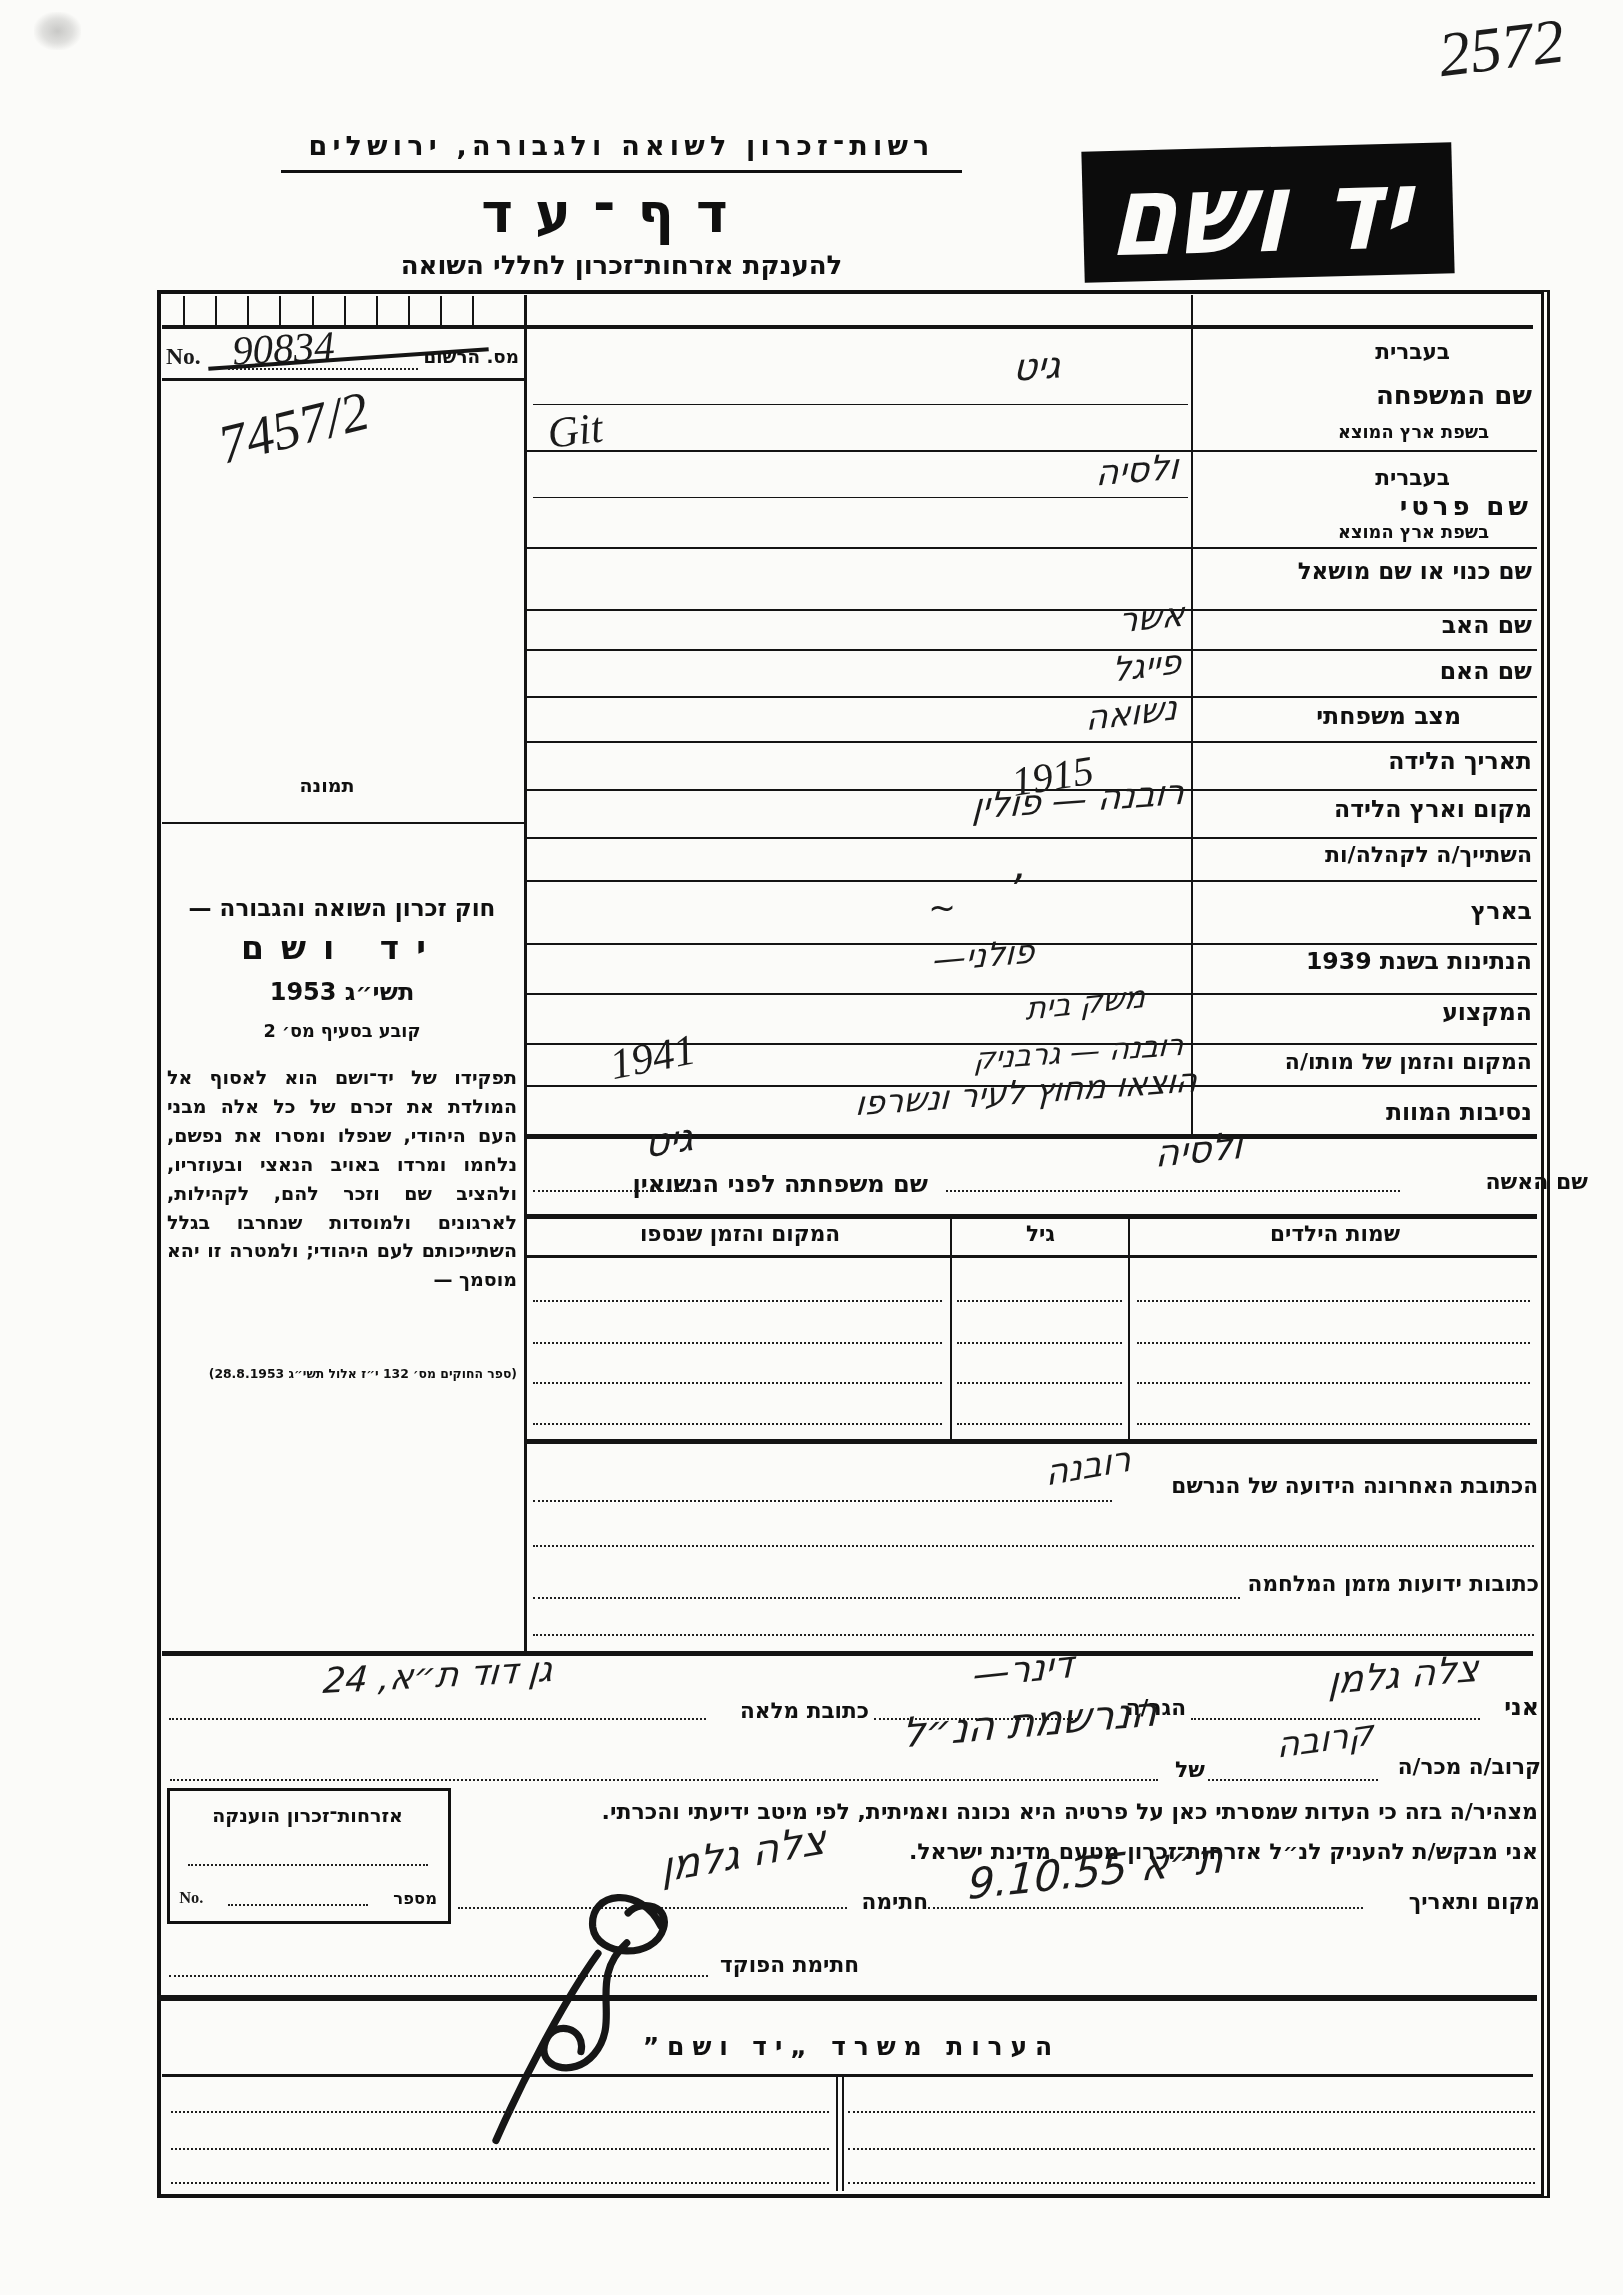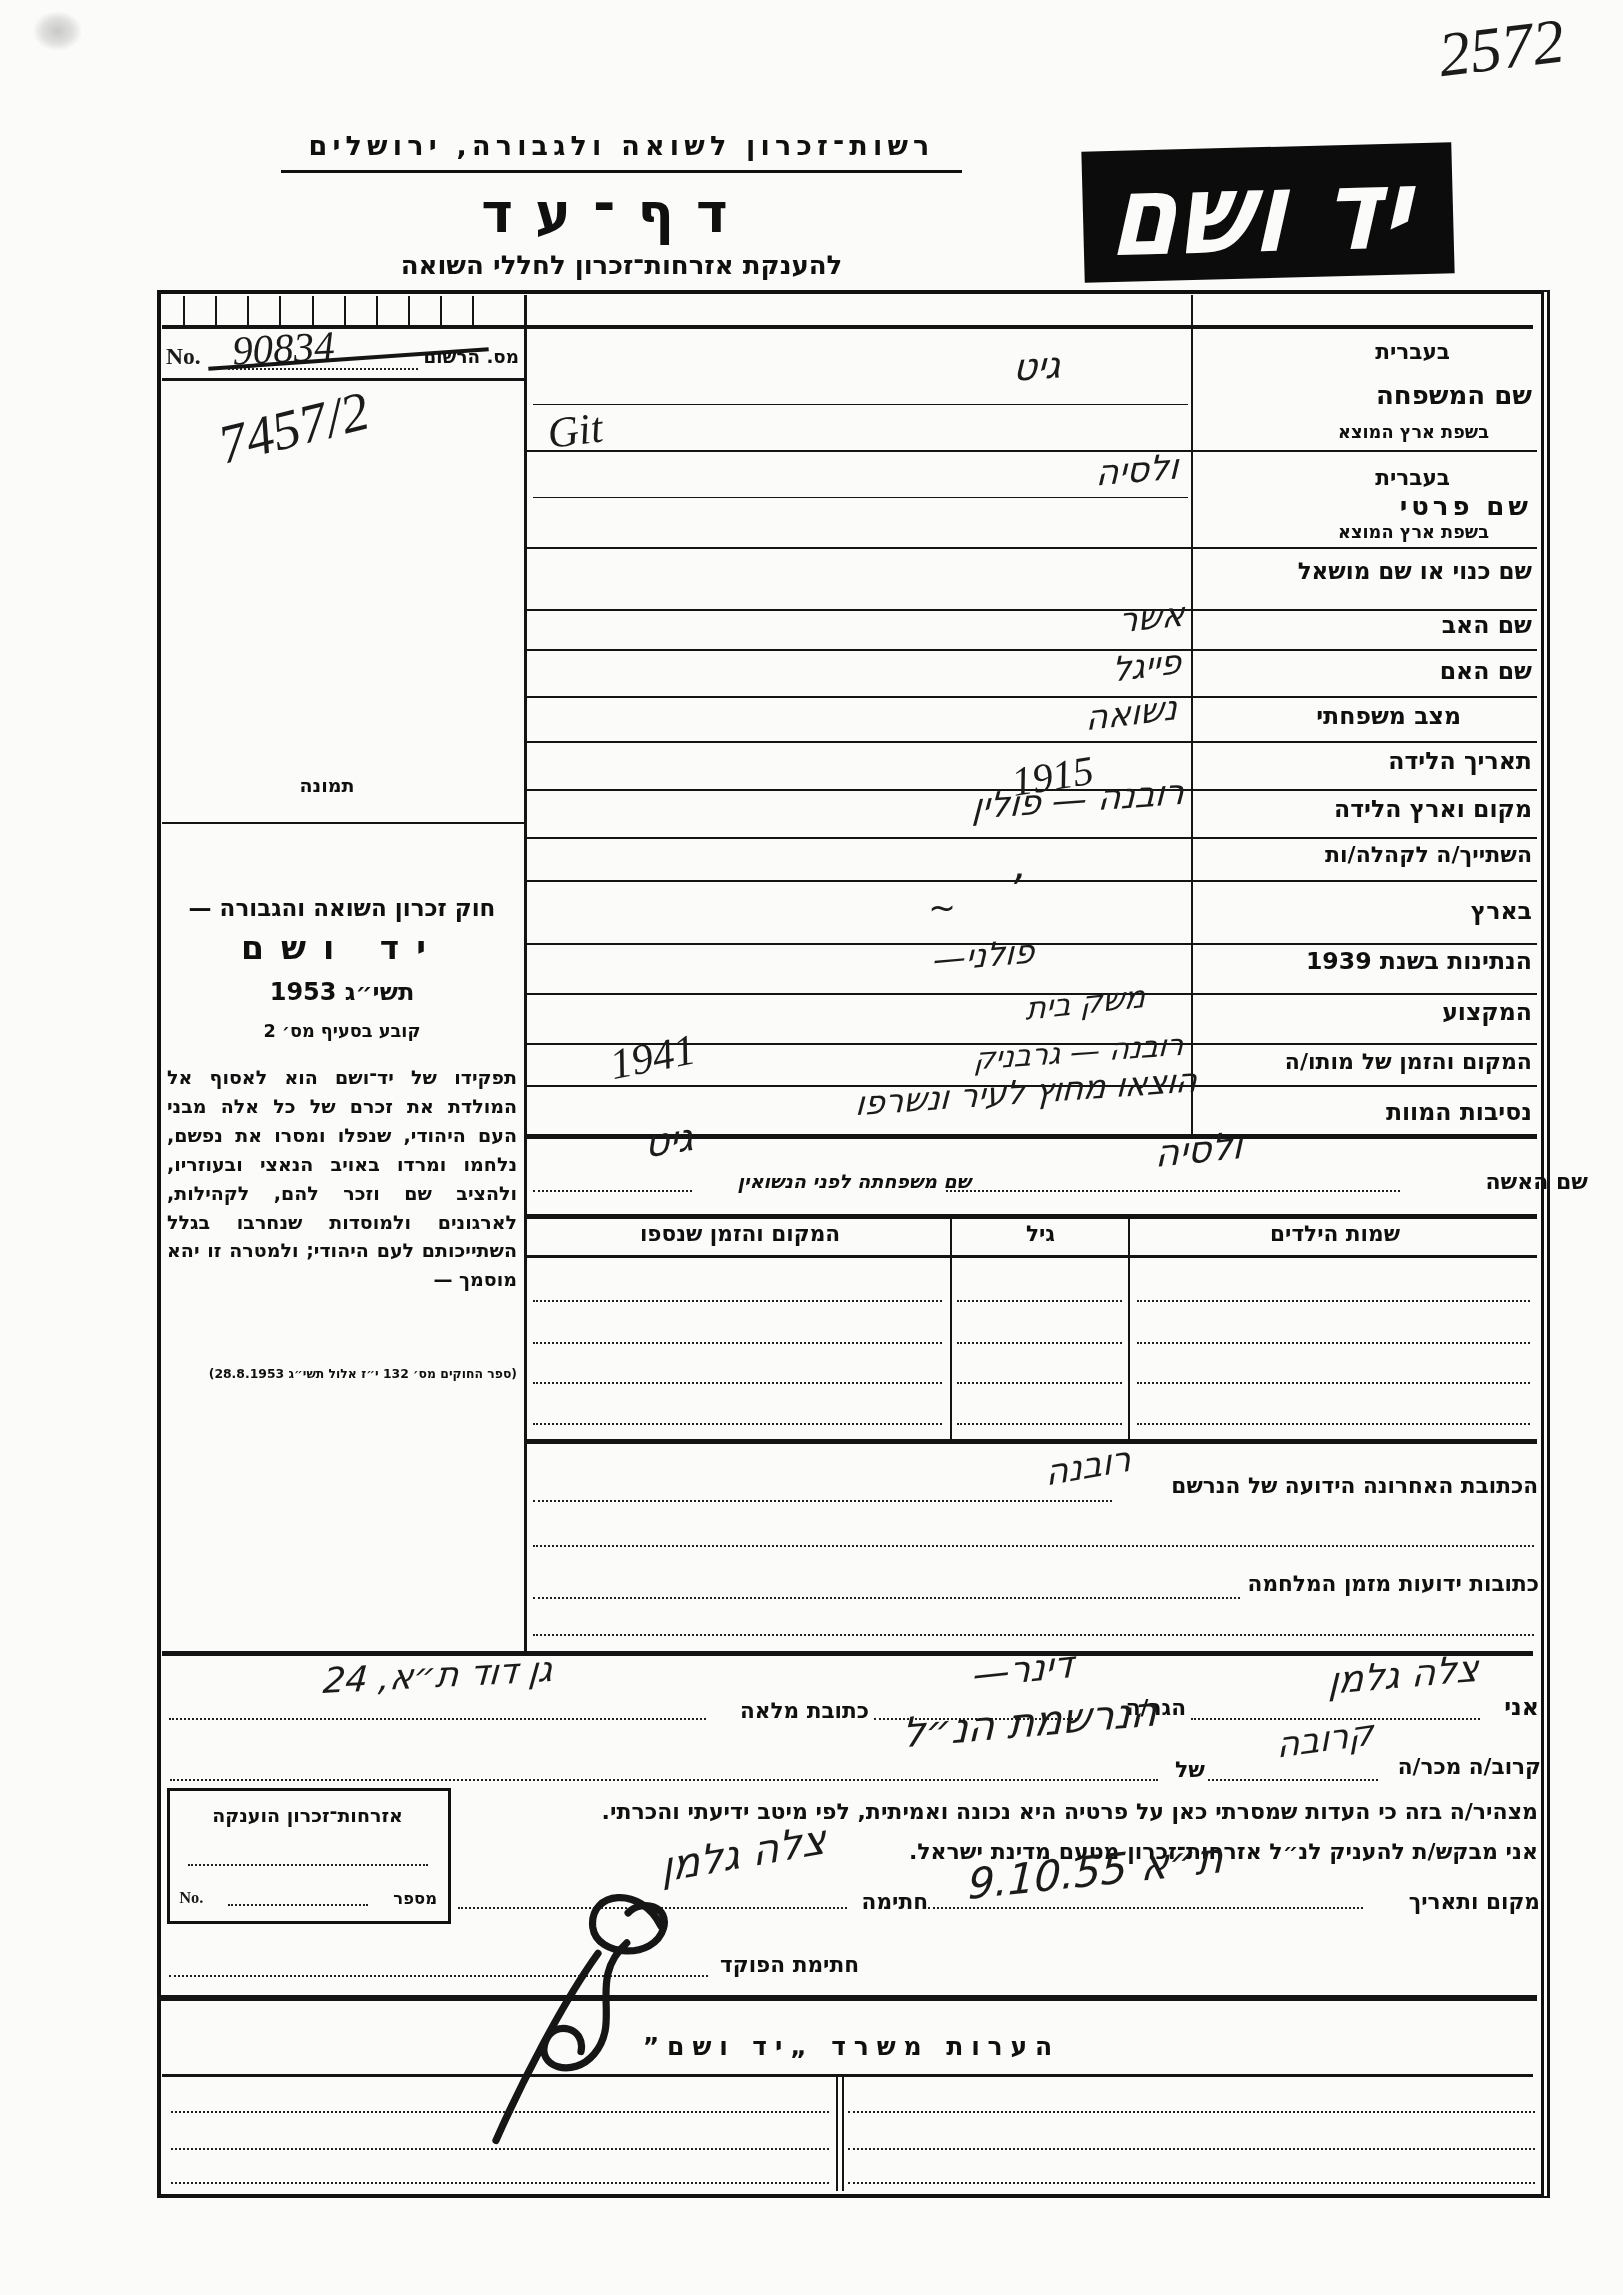--- a/index.html
+++ b/index.html
@@ -138,21 +138,21 @@
   <div class="hand" style="left:897px;top:888px;width:59px;font-size:33px;">~</div>
   <div class="hand" style="left:812px;top:941px;width:223px;font-size:33px;transform:rotate(-5deg) skewX(-8deg);">פולני—</div>
   <div class="hand" style="left:897px;top:991px;width:249px;font-size:31px;transform:rotate(-6deg) skewX(-8deg);">משק בית</div>
   <div class="hand" style="left:831px;top:1039px;width:353px;font-size:30px;transform:rotate(-4deg) skewX(-8deg);">רובנה — גרבניק</div>
   <div class="handL" style="left:609px;top:1026px;width:151px;font-size:43px;transform:rotate(-11deg);">1941</div>
   <div class="hand" style="left:661px;top:1079px;width:537px;font-size:33px;transform:rotate(-4deg) skewX(-8deg);">הוצאו מחוץ לעיר ונשרפו</div>
 
   <div class="lbl" style="left:1421px;top:1169px;width:167px;font-size:22px;">שם האשה</div>
   <div class="hand" style="left:1047px;top:1134px;width:196px;font-size:37px;transform:rotate(-6deg) skewX(-8deg);">ולסיה</div>
   <div class="dot" style="left:946px;top:1190px;width:454px;"></div>
-  <div class="lbl" style="left:722px;top:1170px;width:249px;font-size:19px;font-style:italic;">שם משפחתה לפני הנשואין</div>
+  <div class="lbl" style="left:679px;top:1170px;width:249px;font-size:24px;">שם משפחתה לפני הנשואין</div>
   <div class="hand" style="left:589px;top:1123px;width:105px;font-size:38px;transform:rotate(-9deg) skewX(-8deg);">גיט</div>
   <div class="dot" style="left:533px;top:1190px;width:159px;"></div>
   <div class="hl" style="left:524px;top:1214px;width:1013px;height:4.6px;"></div>
 
   <div class="lbl ctr" style="left:1145px;top:1221px;width:380px;font-size:21.6px;">שמות הילדים</div>
   <div class="lbl ctr" style="left:962px;top:1221px;width:157px;font-size:21.6px;">גיל</div>
   <div class="lbl ctr" style="left:537px;top:1221px;width:406px;font-size:21.6px;">המקום והזמן שנספו</div>
   <div class="hl" style="left:524px;top:1255px;width:1013px;height:2.6px;"></div>
   <div class="vl" style="left:1128px;top:1214px;width:2px;height:225px;"></div>
   <div class="vl" style="left:950px;top:1214px;width:2px;height:225px;"></div>

